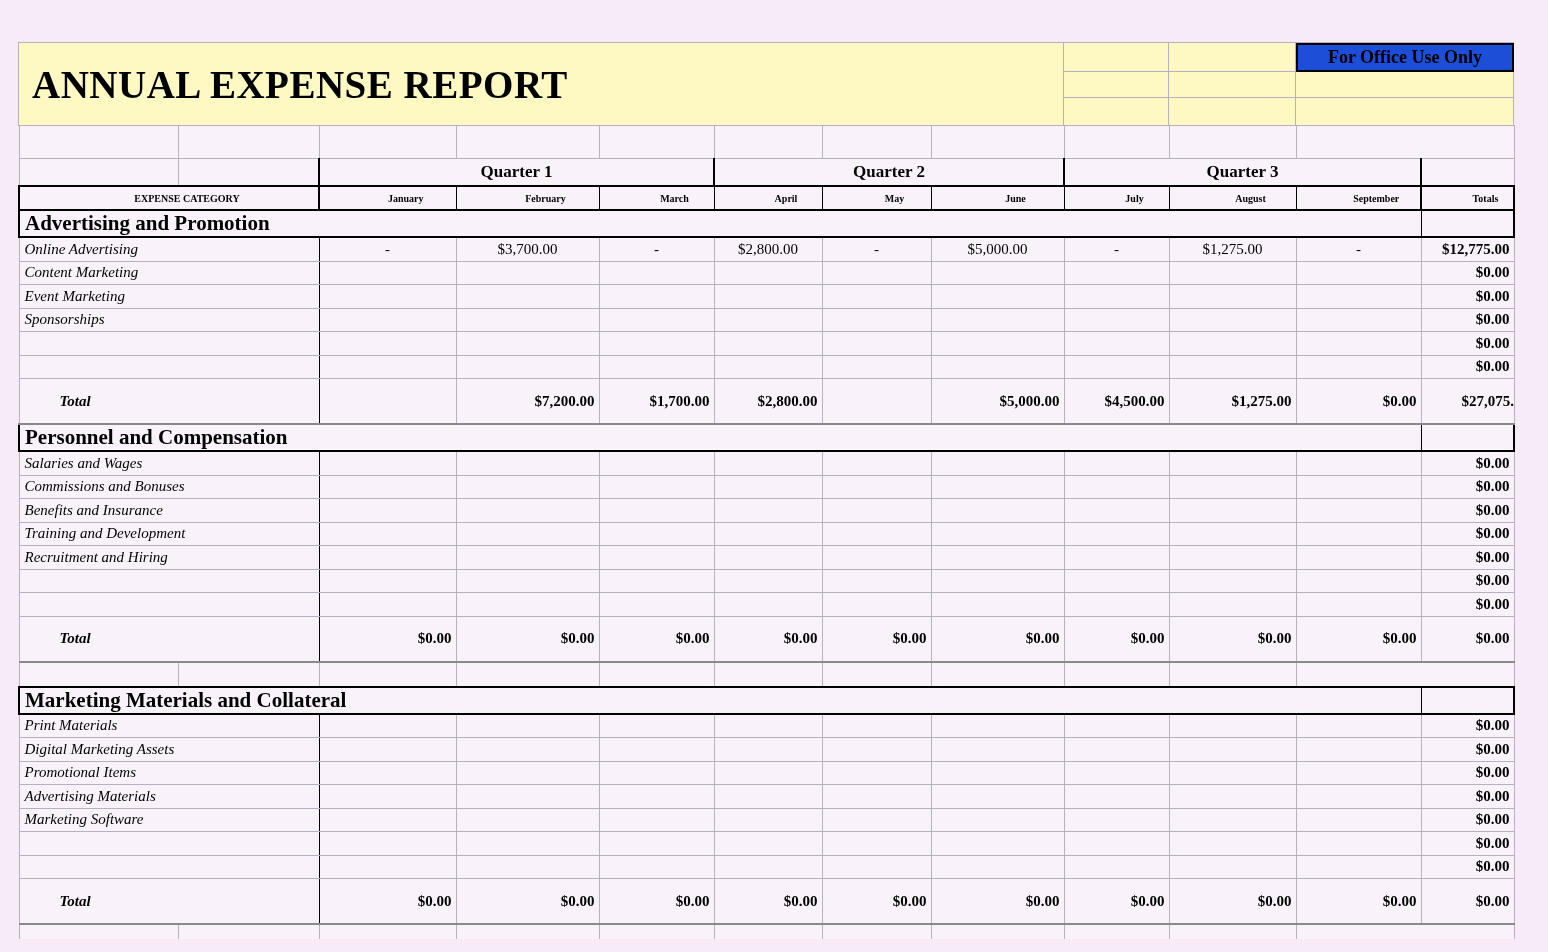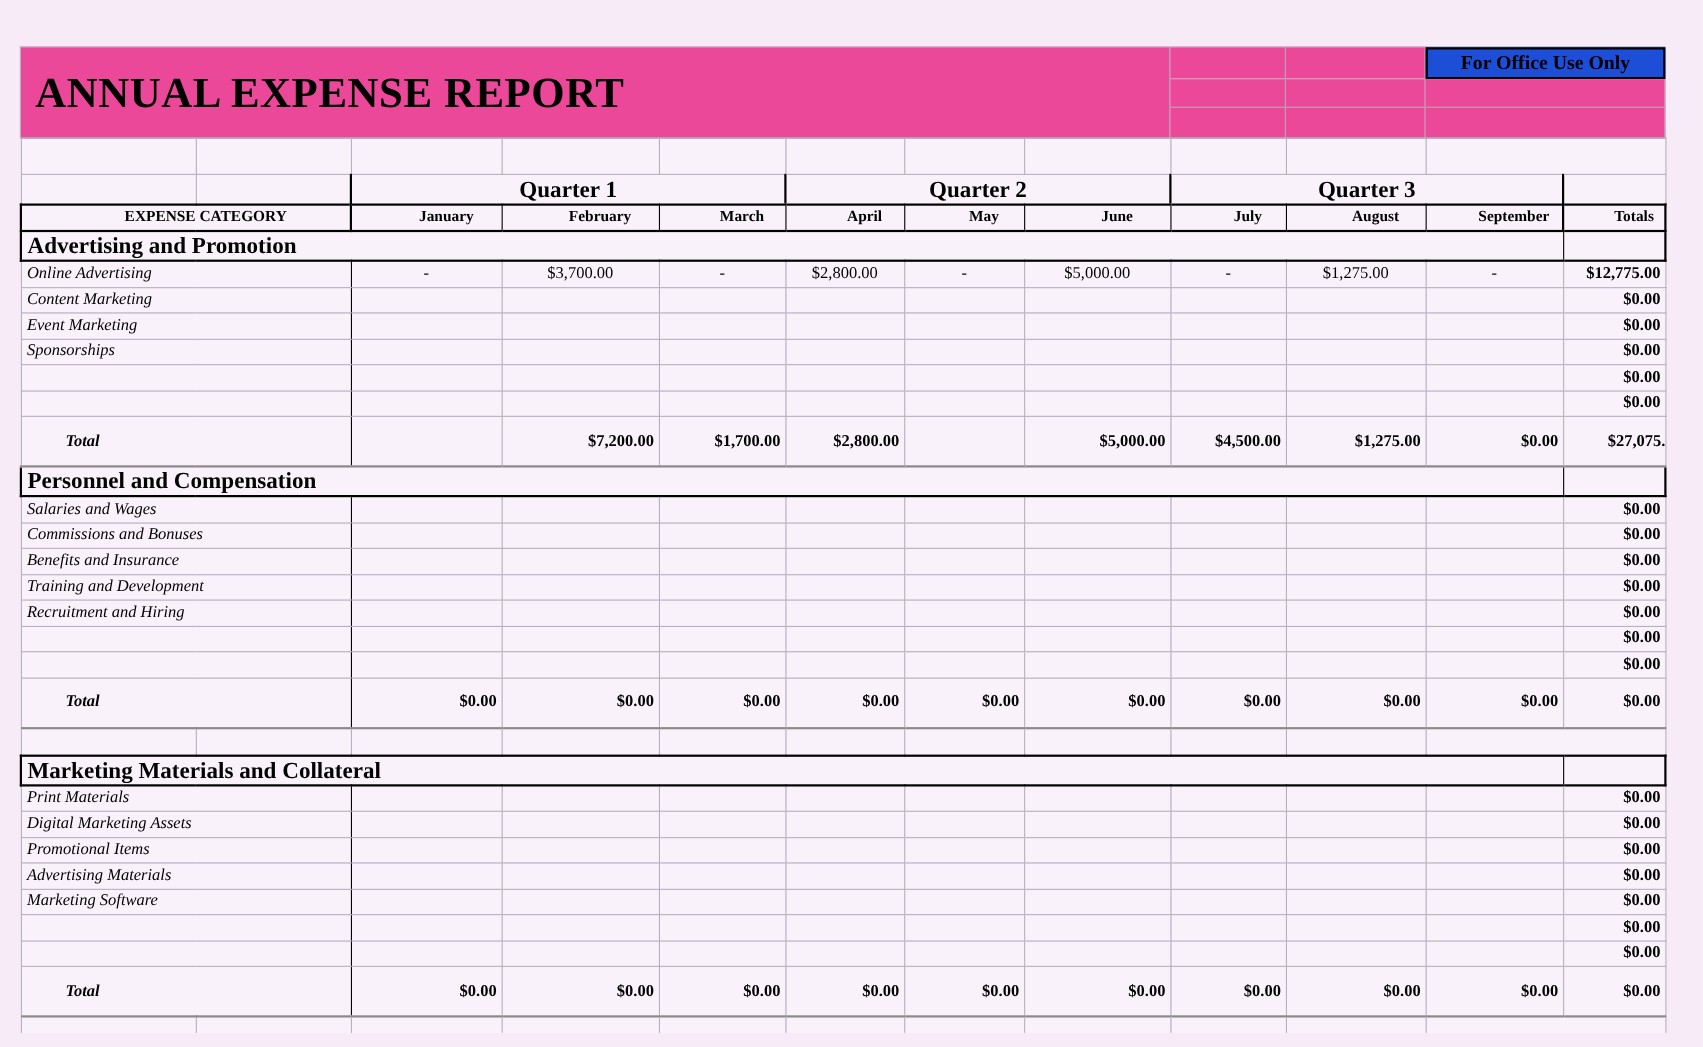--- a/index.html
+++ b/index.html
@@ -3,43 +3,43 @@
 <meta charset="utf-8">
 <style>
   html,body{margin:0;padding:0;}
   .page{position:relative;width:1548px;height:952px;background:#f8ebf8;overflow:hidden;
         font-family:"Liberation Serif", serif;color:#000;}
 
   
   .header-zone{position:absolute;left:18px;top:42px;width:1495px;height:83px;
     display:grid;grid-template-columns:1045px 105px 127px 218px;grid-template-rows:29px 26px 28px;
     border-top:1px solid #b7b0bf;border-left:1px solid #b7b0bf;background:#faf2fb;}
-  .hz-cell{border-right:1px solid #b7b0bf;border-bottom:1px solid #b7b0bf;background:#ec4899;}
+  .hz-cell{border-right:1px solid #b7b0bf;border-bottom:1px solid #b7b0bf;background:#fef9c3;}
   .title-cell{grid-column:1;grid-row:1/4;display:flex;align-items:center;}
   .page-title{font-size:39px;font-weight:bold;margin:0;padding-left:13px;letter-spacing:.5px;white-space:nowrap;}
   .office-box{grid-column:4;grid-row:1;border:2px solid #000;background:#1d4ed8;
     display:flex;align-items:center;justify-content:center;font-weight:bold;font-size:18px;}
 
   
   table.sheet{position:absolute;left:18px;top:125px;width:1495px;border-collapse:collapse;table-layout:fixed;}
   .sheet td,.sheet th{border:1px solid #b7b0bf;background:#faf2fb;padding:0;overflow:hidden;
     white-space:nowrap;font-size:15px;height:22.5px;}
 
   tr.filler-row td{height:32px;}
   tr.spacer-row td{height:23px;}
   tr.partial-row td{height:14px;border-bottom:none;}
 
   
   tr.quarter-row td{height:26px;}
-  td.q{font-weight:bold;font-size:21px;text-align:center;
+  td.q{font-weight:bold;font-size:17px;text-align:center;
        border-left:2px solid #000;border-bottom:2px solid #000;}
   td.q-last{border-right:2px solid #000;}
 
   
-  .sheet th{font-weight:bold;font-size:14px;text-align:center;height:22px;
+  .sheet th{font-weight:bold;font-size:10px;text-align:center;height:22px;
     border:1px solid #000;border-top:2px solid #000;border-bottom:2px solid #000;padding-left:36px;}
   th.cat-head,th.tot-head{border-left:2px solid #000;border-right:2px solid #000;}
 
   
   td.sec{font-weight:bold;font-size:21px;text-align:left;padding-left:5px;
     border:2px solid #000;border-right:1px solid #000;height:22px;}
   td.sec-tot{border:2px solid #000;border-left:1px solid #000;height:22px;}
 
   
   td.cat{text-align:left;padding-left:5px;border-right:1.5px solid #000;font-style:italic;}

